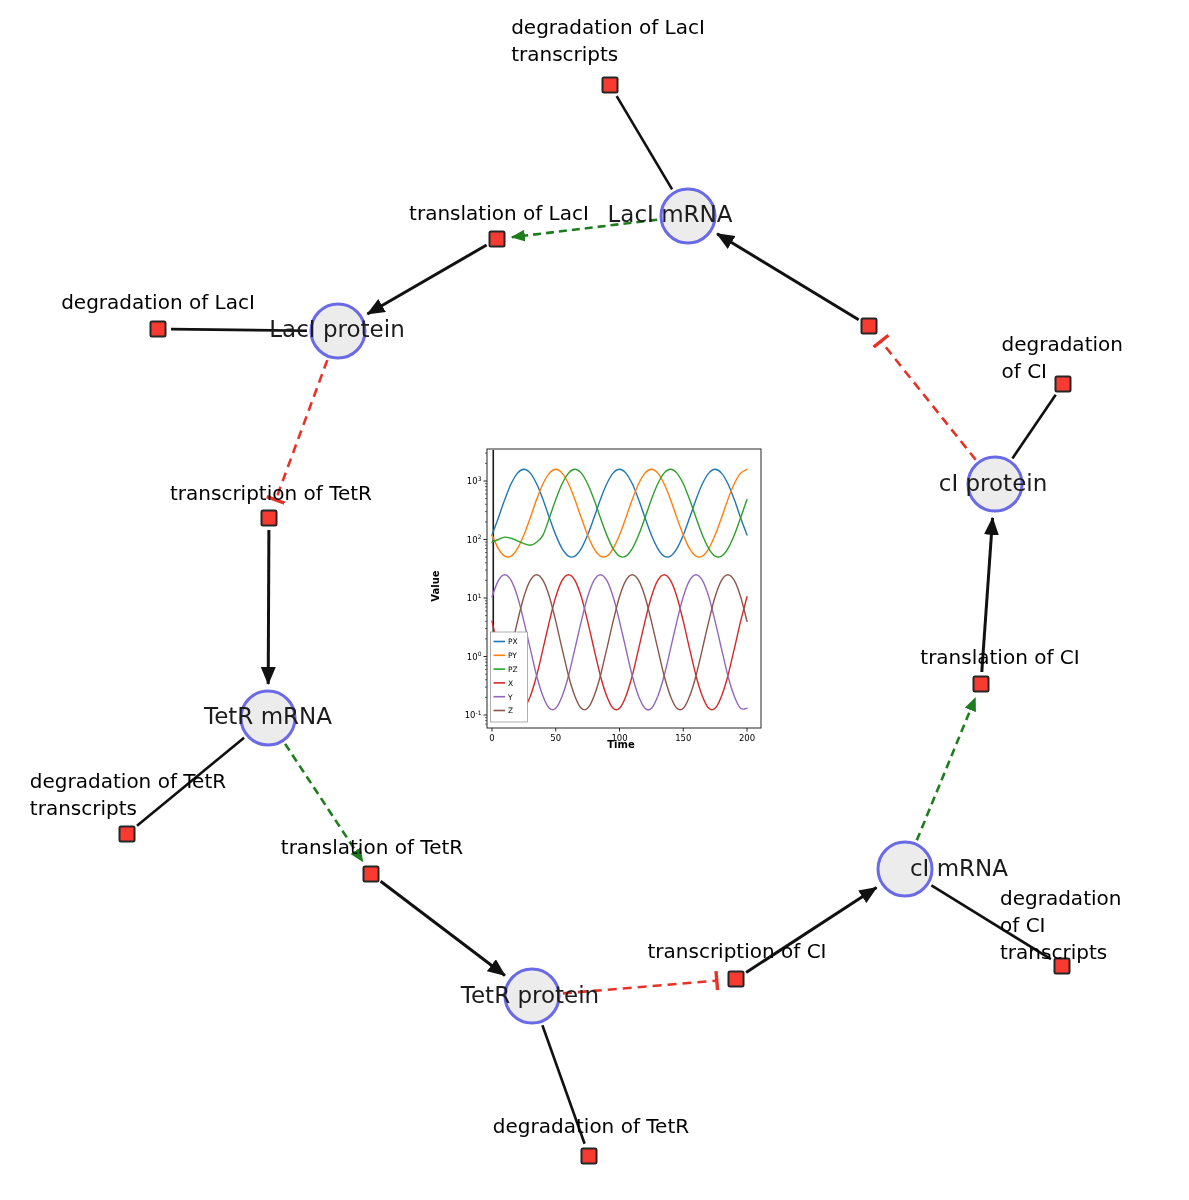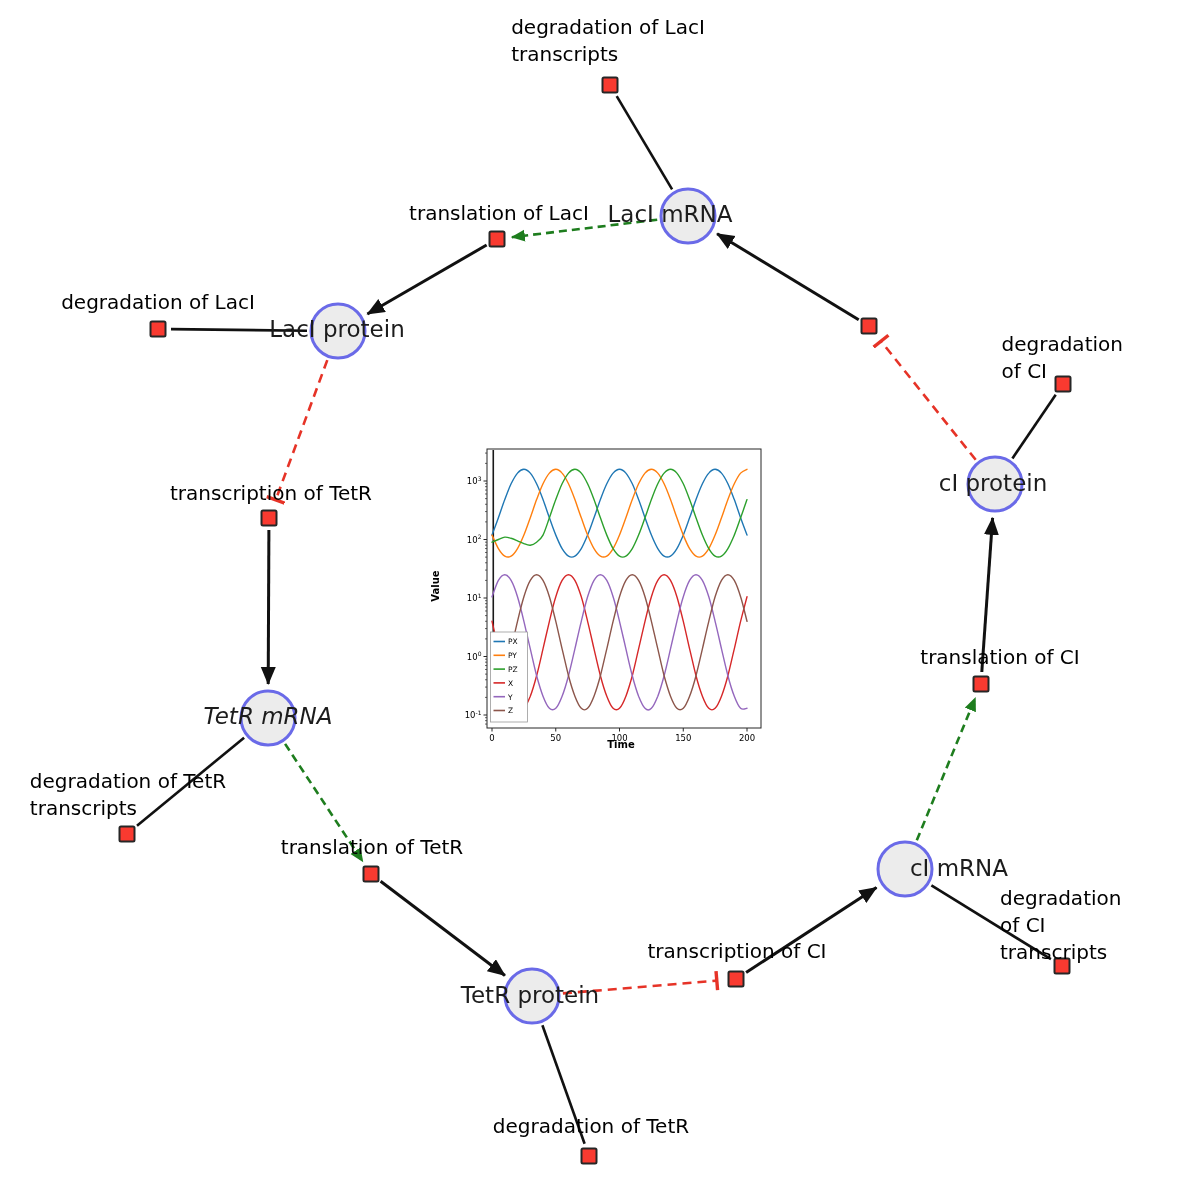--- a/index.html
+++ b/index.html
@@ -51,21 +51,21 @@
       <line x1="981.8" y1="672.0" x2="992.6" y2="517.9" stroke="#111111" stroke-width="3" marker-end="url(#arrow-black)"></line>
       <line x1="1012.4" y1="458.4" x2="1055.7" y2="394.8" stroke="#111111" stroke-width="2.6"></line>
       <line x1="975.7" y1="459.8" x2="880.8" y2="340.9" stroke="#e63327" stroke-width="2.6" stroke-dasharray="9 6" marker-end="url(#tbar-red)"></line>
     </svg>
   <div id="nodes-layer">
       <div class="species-node" style="left: 688px; top: 216px;"></div>
       <div class="species-label" style="left: 670px; top: 214px;">LacI mRNA</div>
       <div class="species-node" style="left: 338px; top: 331px;"></div>
       <div class="species-label" style="left: 337px; top: 329px;">LacI protein</div>
       <div class="species-node" style="left: 268px; top: 718px;"></div>
-      <div class="species-label" style="left: 268px; top: 716px; font-style: italic;">TetR mRNA</div>
+      <div class="species-label" style="left: 268px; top: 716px;">TetR mRNA</div>
       <div class="species-node" style="left: 532px; top: 996px;"></div>
       <div class="species-label" style="left: 530px; top: 995px;">TetR protein</div>
       <div class="species-node" style="left: 905px; top: 869px;"></div>
       <div class="species-label" style="left: 959px; top: 868px;">cI mRNA</div>
       <div class="species-node" style="left: 995px; top: 484px;"></div>
       <div class="species-label" style="left: 993px; top: 483px;">cI protein</div>
       <div class="reaction-node" style="left: 610px; top: 85px;"></div>
       <div class="reaction-label" style="left: 608px; top: 41px;">degradation of LacI
 transcripts</div>
       <div class="reaction-node" style="left: 497px; top: 239px;"></div>

